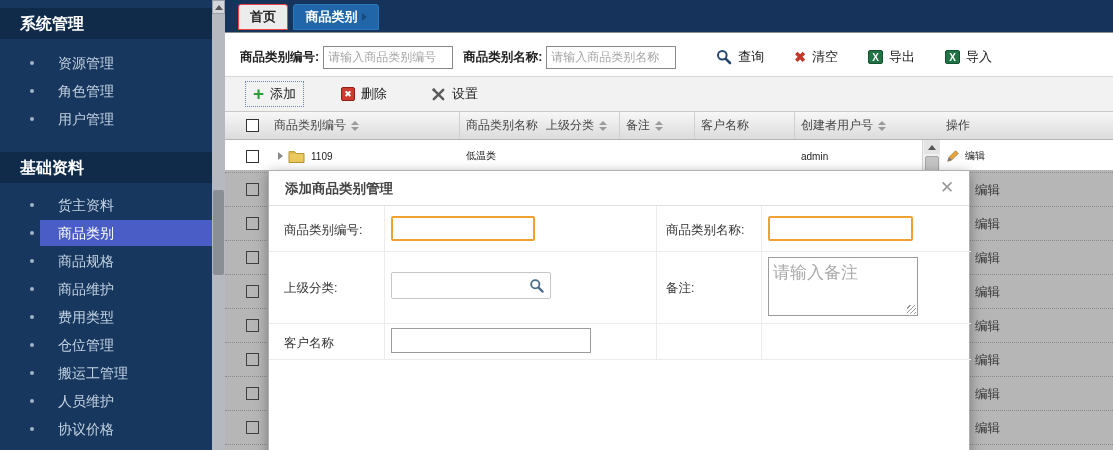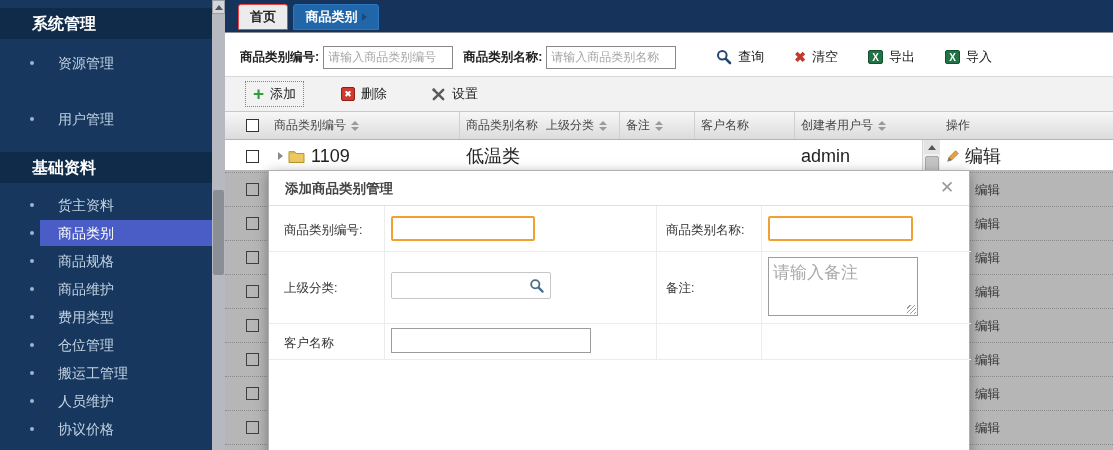--- a/index.html
+++ b/index.html
@@ -5,21 +5,21 @@
   * { margin:0; padding:0; box-sizing:border-box; }
   body { font-family:"Liberation Sans", sans-serif; background:#fff; }
   .page { position:relative; width:1113px; height:450px; overflow:hidden; background:#fff; }
 
   
   .sidebar { position:absolute; left:0; top:0; width:225px; height:450px; background:#17375e; }
   .side-scroll { position:absolute; right:0; top:0; width:13px; height:450px; background:#b6bac0; }
   .side-scroll .arrow-box { position:absolute; top:0; left:0; width:13px; height:14px; background:#d3d6da; border:1px solid #9aa0a8; display:flex; align-items:center; justify-content:center; }
   .tri-up { width:0; height:0; border-left:4px solid transparent; border-right:4px solid transparent; border-bottom:5px solid #555; }
   .side-thumb { position:absolute; left:1px; top:190px; width:11px; height:85px; background:#8a8f96; border-radius:2px; }
-  .section-header { position:absolute; left:0; width:212px; height:31px; background:#102a49; color:#fff; font-size:16px; font-weight:bold; line-height:31px; padding-left:32px; }
+  .section-header { position:absolute; left:0; width:212px; height:31px; background:#102a49; color:#fff; font-size:16px; font-weight:bold; line-height:31px; padding-left:20px; }
   .side-item { position:absolute; left:0; width:212px; height:26px; color:#c3d3e3; font-size:14px; line-height:26px; cursor:pointer; }
   .side-item .bullet { position:absolute; left:30px; top:11px; width:4px; height:4px; border-radius:50%; background:#9fb4c9; }
   .side-item .lbl { position:absolute; left:58px; }
   .side-item.active { background:#4a5cc5; color:#fff; left:40px; width:173px; }
   .side-item.active .bullet { left:-10px; }
   .side-item.active .lbl { left:18px; }
 
   
   .topbar { position:absolute; left:225px; top:0; width:888px; height:33px; background:#16335c; border-bottom:1px solid #8a8f96; }
   .tab { position:absolute; top:4px; height:26px; font-size:13px; line-height:24px; text-align:center; border-radius:3px 3px 0 0; cursor:pointer; }
@@ -51,21 +51,21 @@
   .col { flex:none; display:flex; align-items:center; padding-left:6px; height:100%; border-right:1px solid #d0d0d0; overflow:hidden; white-space:nowrap; }
   .col.nb { border-right:none; }
   .c-cb { width:28px; } .c-code { width:192px; } .c-name { width:80px; } .c-parent { width:80px; }
   .c-remark { width:75px; } .c-cust { width:100px; } .c-creator { width:127px; } .c-sb { width:18px; padding:0; } .c-action { flex:1; }
   .sort { display:inline-flex; flex-direction:column; gap:2px; margin-left:5px; }
   .sort .up { width:0;height:0;border-left:4px solid transparent;border-right:4px solid transparent;border-bottom:4px solid #9a9a9a; }
   .sort .dn { width:0;height:0;border-left:4px solid transparent;border-right:4px solid transparent;border-top:4px solid #9a9a9a; }
   .cb { width:13px; height:13px; border:1px solid #333; background:#fff; cursor:pointer; }
 
   
-  .row1 { position:absolute; left:0; top:107px; width:888px; height:33px; background:#fff; border-bottom:1px dotted #bdbdbd; display:flex; align-items:center; padding-left:15px; font-size:18px; color:#222; }
+  .row1 { position:absolute; left:0; top:107px; width:888px; height:33px; background:#fff; border-bottom:1px dotted #bdbdbd; display:flex; align-items:center; padding-left:15px; font-size:10px; color:#222; }
   .row1 .col { border-right:none; }
   .exp-arrow { width:0; height:0; border-top:4px solid transparent; border-bottom:4px solid transparent; border-left:5px solid #8a8a8a; margin:0 5px 0 4px; }
   .edit-link { display:inline-flex; align-items:center; gap:5px; color:#222; cursor:pointer; }
 
   
   .grid-scroll { position:absolute; left:697px; top:107px; width:18px; height:310px; background:#f0f0f0; border-left:1px solid #d5d5d5; }
   .grid-scroll .arrow-box { position:absolute; top:0; left:1px; width:16px; height:14px; background:#e4e4e4; display:flex; align-items:center; justify-content:center; }
   .grid-thumb { position:absolute; left:2px; top:16px; width:14px; height:56px; background:#c5c5c5; border:1px solid #a8a8a8; border-radius:2px; }
 
   
@@ -97,20 +97,24 @@
 <div class="page">
 
   <div class="sidebar">
     <div class="section-header" style="top:8px;">
       <span>系统管理</span>
     </div>
     <div class="side-item" style="top:50px;">
       <span class="bullet"></span>
       <span class="lbl">资源管理</span>
     </div>
+    <div class="side-item" style="top:78px;">
+      <span class="bullet"></span>
+      <span class="lbl">角色管理</span>
+    </div>
     <div class="side-item" style="top:106px;">
       <span class="bullet"></span>
       <span class="lbl">用户管理</span>
     </div>
 
     <div class="section-header" style="top:152px;">
       <span>基础资料</span>
     </div>
     <div class="side-item" style="top:192px;">
       <span class="bullet"></span>

